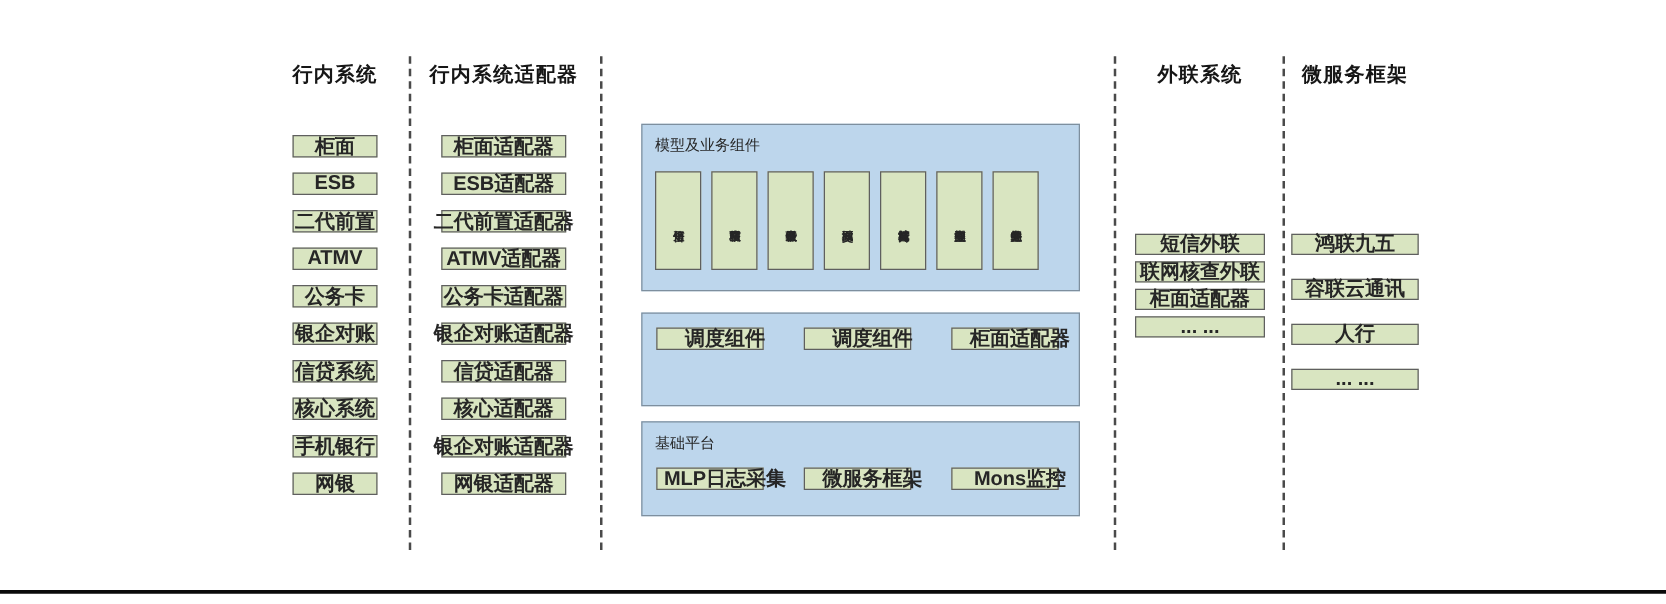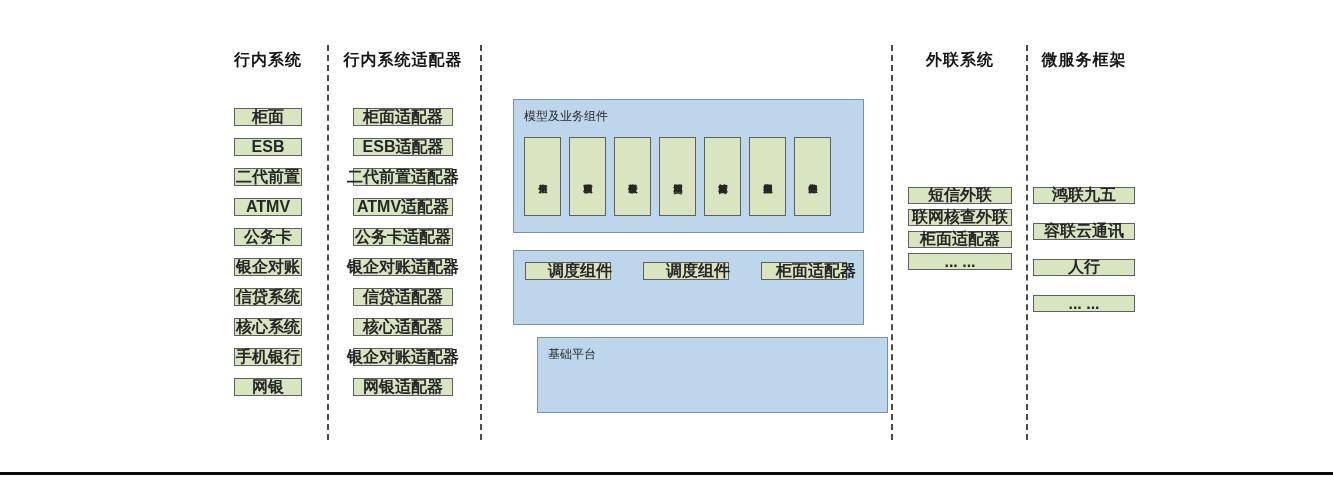--- a/index.html
+++ b/index.html
@@ -162,22 +162,28 @@
 
   <div class="panel" style="top:250px;height:75px;">
     <div class="hrow">
 
     <div class="gbox">调度组件</div>
         <div class="gbox">调度组件</div>
         <div class="gbox">柜面适配器</div>
       </div>
   </div>
 
-  <div class="panel" style="top:337px;height:76px;margin-left:24px;">
+  <div class="panel" style="top:337px;height:76px;">
     <div class="panel-title">基础平台</div>
+    <div class="hrow">
+
+    <div class="gbox">MLP日志采集</div>
+        <div class="gbox">微服务框架</div>
+        <div class="gbox">Mons监控</div>
+      </div>
   </div>
 
   <div class="simple-col col-extlink" style="left:898px;top:187px;width:124px;gap:5px;">
 
   <div class="gbox">短信外联</div>
       <div class="gbox">联网核查外联</div>
       <div class="gbox">柜面适配器</div>
       <div class="gbox">... ...</div>
     </div>
 

